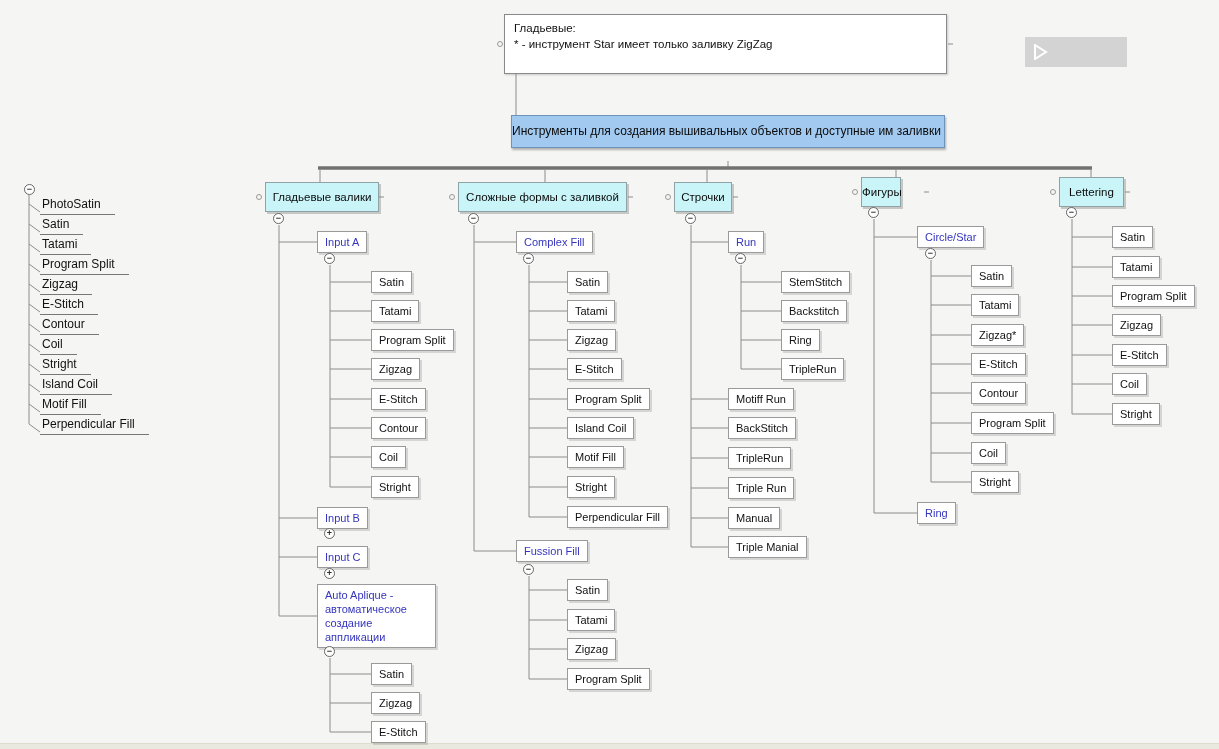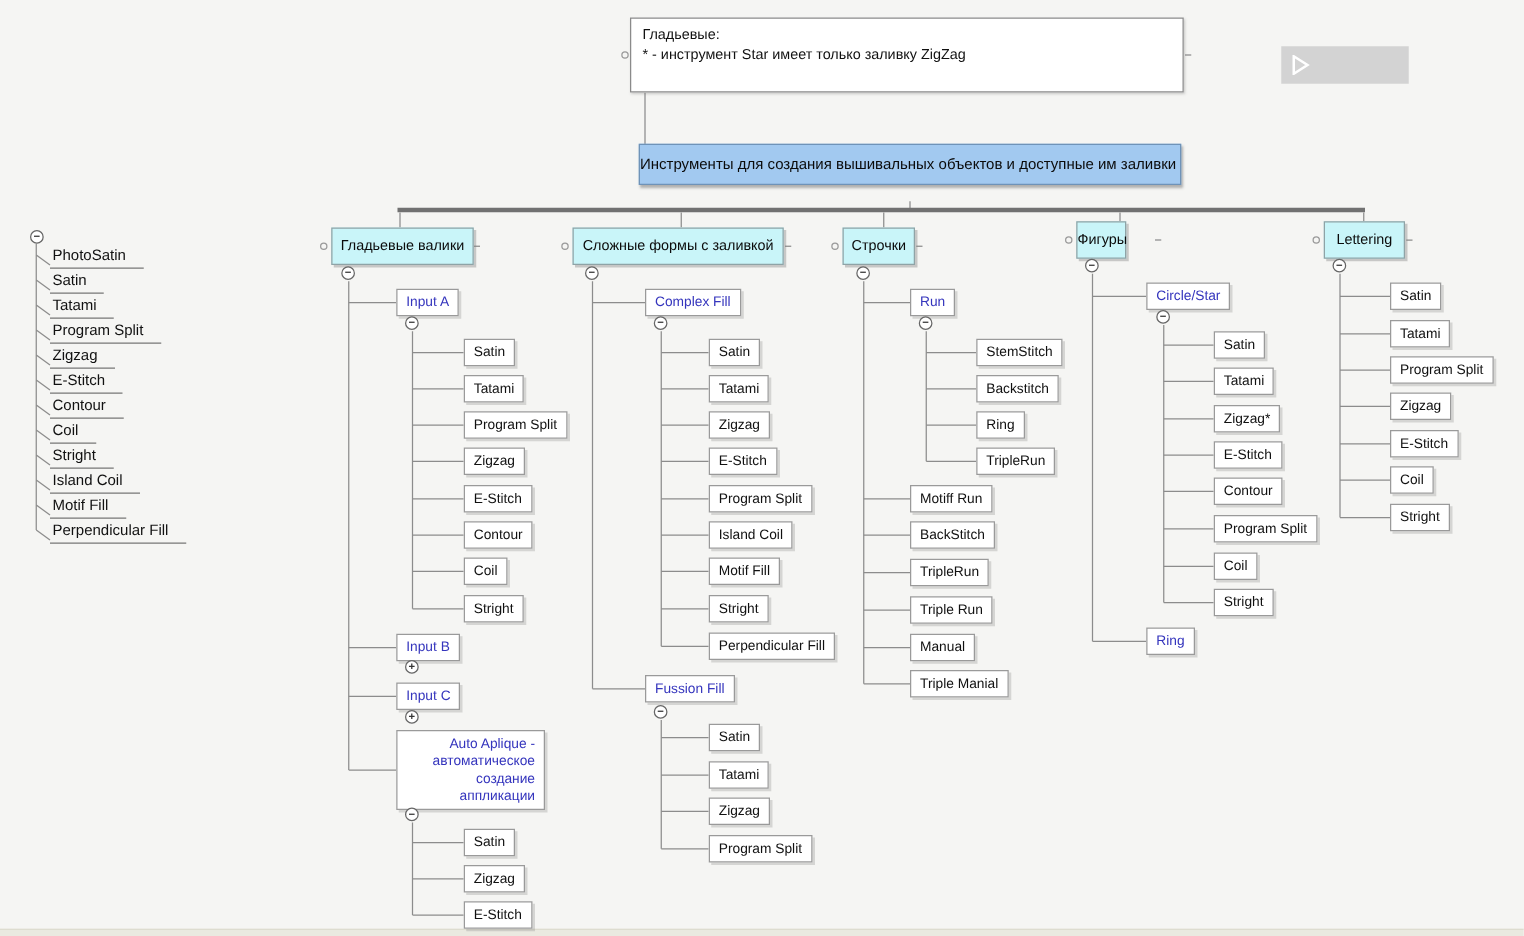--- a/index.html
+++ b/index.html
@@ -8,21 +8,21 @@
     --blue-text:#3535bd; --line:#8c8c8c; --thick-line:#717171;
   }
   html,body{margin:0;padding:0;}
   body{width:1219px;height:749px;background:var(--bg);font-family:"Liberation Sans",sans-serif;position:relative;overflow:hidden;}
   .stage{position:absolute;inset:0;}
   svg.lines{position:absolute;left:0;top:0;z-index:0;}
   svg.lines line, svg.lines polyline{stroke:var(--line);}
   .nd{position:absolute;background:#fff;border:1px solid var(--node-border);font-size:11px;line-height:14px;padding:3px 7px;color:#111;
       box-shadow:2px 2px 0 rgba(140,140,140,.30);white-space:nowrap;z-index:2;}
   .bl{color:var(--blue-text);}
-  .aa{white-space:normal;width:103px;box-sizing:content-box;text-align:right;}
+  .aa{white-space:normal;width:103px;box-sizing:content-box;}
   .cy{position:absolute;background:var(--branch-fill);border:1px solid var(--branch-border);height:30px;line-height:28px;text-align:center;
       font-size:11.5px;color:#0b0b0b;box-shadow:2px 2px 0 rgba(130,130,130,.40);box-sizing:border-box;z-index:2;}
   .root{position:absolute;left:511px;top:115px;width:434px;height:33px;background:var(--root-fill);border:1px solid var(--root-border);
       line-height:31px;font-size:12px;color:#0b0b0b;box-shadow:1px 2px 2px rgba(90,90,90,.45);box-sizing:border-box;z-index:2;}
   .note{position:absolute;left:504px;top:14px;width:443px;height:60px;background:#fff;border:1px solid #8a8a8a;box-sizing:border-box;
       font-size:11.5px;line-height:16px;padding:5px 9px;color:#111;z-index:2;box-shadow:1px 1px 2px rgba(120,120,120,.35);}
   .bubble{position:absolute;left:14px;top:152px;width:182px;height:35px;background:#fff;border:1px solid #8a8a8a;border-radius:15px;
       box-sizing:border-box;padding:3px 6px 0 14px;font-size:11.5px;line-height:14px;color:#111;z-index:2;}
   .li{position:absolute;left:40px;height:17px;line-height:16px;font-size:12px;color:#111;border-bottom:1px solid #777;
       padding:0 14px 1px 2px;white-space:nowrap;z-index:2;}

